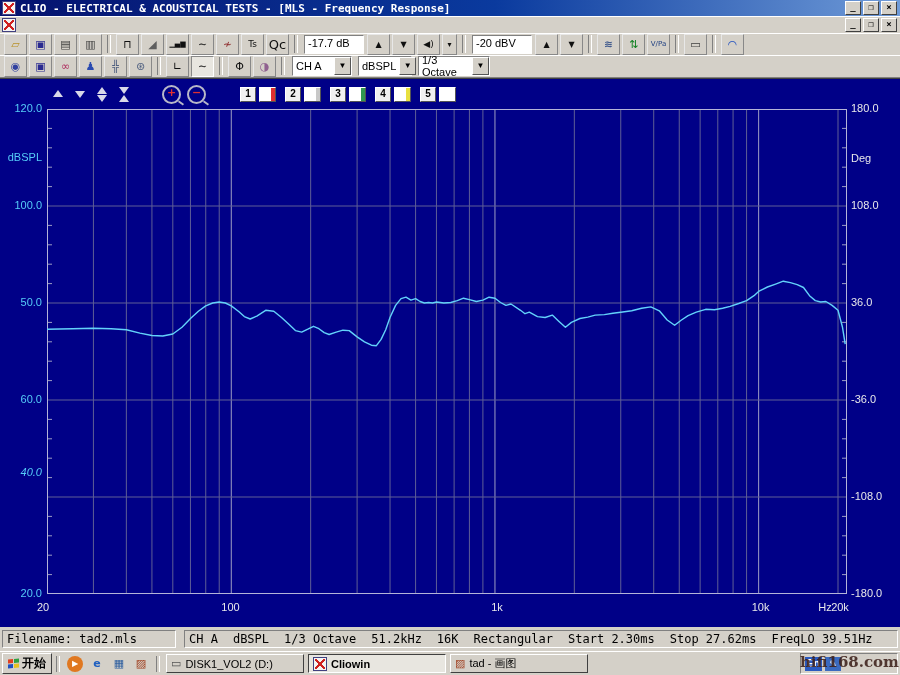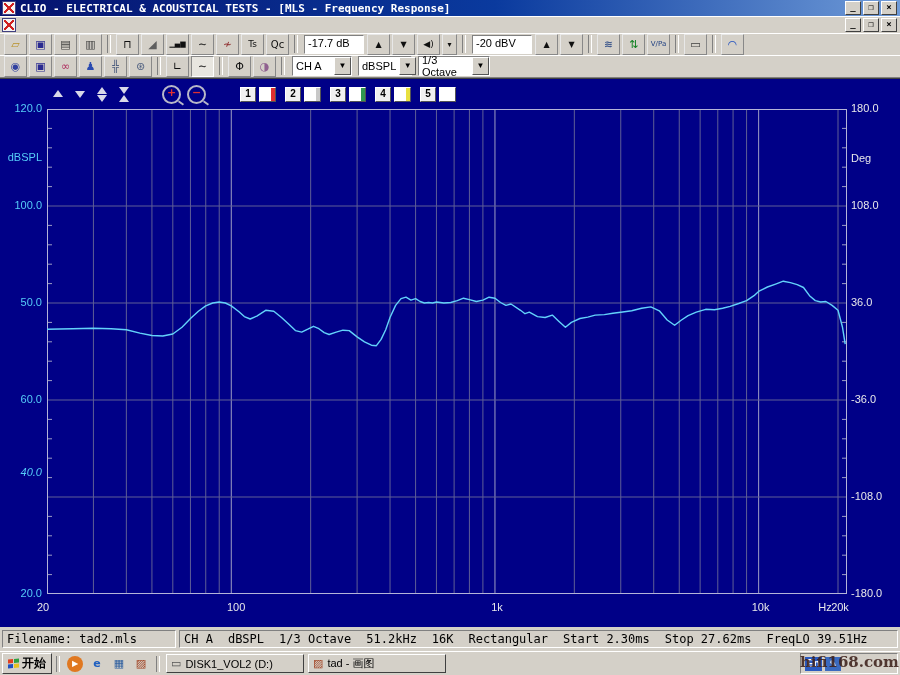--- a/index.html
+++ b/index.html
@@ -60,21 +60,21 @@
   .swatch{width:15px;height:13px;background:#fff;border:1px solid;border-color:#fff #555 #555 #fff;
     position:relative;flex:none;margin-right:6px;}
   .swatch i{position:absolute;top:0;right:0;width:4px;height:100%;display:block;}
   #plot{position:absolute;left:47px;top:30px;}
   .axlab{position:absolute;font:11px "Liberation Sans",sans-serif;white-space:nowrap;}
   .axl{color:#55ccf8;text-align:right;width:42px;left:0;}
   .axr{color:#e8e8ea;left:851px;}
   .axb{color:#e8e8ea;top:522px;}
   
   #statusbar{position:absolute;left:0;top:627px;width:900px;height:24px;background:#d4d0c8;
-    display:flex;align-items:center;gap:3px;padding:0 2px;box-sizing:border-box;
+    display:flex;align-items:center;gap:8px;padding:0 2px;box-sizing:border-box;
     font:12px "DejaVu Sans Mono",monospace;color:#000;}
   .spanel{height:18px;border:1px solid;border-color:#808080 #fff #fff #808080;
     display:flex;align-items:center;padding:0 4px;box-sizing:border-box;}
   #sp-file{width:174px;flex:none;}
   #sp-info{flex:1;gap:15px;}
   
   #taskbar{position:absolute;left:0;top:651px;width:900px;height:24px;background:#d4d0c8;
     border-top:1px solid #fff;display:flex;align-items:center;padding:0 2px;box-sizing:border-box;
     font:11px "Liberation Sans",sans-serif;}
   #startbtn{height:19px;background:#d4d0c8;border:1px solid;border-color:#fff #404040 #404040 #fff;
@@ -127,21 +127,21 @@
       <span class="tbtn" style="color: rgb(42, 42, 144);">▣</span>
       <span class="tbtn" style="color: rgb(64, 64, 63);">▤</span>
       <span class="tbtn" style="color: rgb(64, 64, 63);">▥</span>
       <span class="tsep"></span>
       <span class="tbtn" style="color: rgb(16, 16, 16);">⊓</span>
       <span class="tbtn" style="color: rgb(96, 96, 96);">◢</span>
       <span class="tbtn" style="color: rgb(16, 16, 16); font-size: 7px;">▁▄▆</span>
       <span class="tbtn" style="color: rgb(16, 16, 16);">∼</span>
       <span class="tbtn" style="color: rgb(144, 48, 48);">≁</span>
       <span class="tbtn" style="color: rgb(16, 16, 16); font-size: 9px;">Ts</span>
-      <span class="tbtn" style="color: rgb(16, 16, 16); font-size: 10px;">Qc</span>
+      <span class="tbtn" style="color: rgb(16, 16, 16); font-size: 13px;">Qc</span>
       <span class="tsep"></span>
       <span class="tfield">-17.7 dB</span>
       <span class="tbtn" style="color: rgb(16, 16, 16); font-size: 8px;">▲</span>
       <span class="tbtn" style="color: rgb(16, 16, 16); font-size: 8px;">▼</span>
       <span class="tbtn" style="color: rgb(16, 16, 16); font-size: 9px;">◀)</span>
       <span class="tbtn" style="color: rgb(16, 16, 16); font-size: 8px; width: 13px;">▾</span>
       <span class="tsep"></span>
       <span class="tfield">-20 dBV</span>
       <span class="tbtn" style="color: rgb(16, 16, 16); font-size: 8px;">▲</span>
       <span class="tbtn" style="color: rgb(16, 16, 16); font-size: 8px;">▼</span>
@@ -309,21 +309,21 @@
         <div class="axlab axl" style="top: 508px;">20.0</div>
         <div class="axlab axl" style="top: 72px;">dBSPL</div>
         <div class="axlab axr" style="left: 851px; top: 23px;">180.0</div>
         <div class="axlab axr" style="left: 851px; top: 120px;">108.0</div>
         <div class="axlab axr" style="left: 851px; top: 217px;">36.0</div>
         <div class="axlab axr" style="left: 851px; top: 314px;">-36.0</div>
         <div class="axlab axr" style="left: 851px; top: 411px;">-108.0</div>
         <div class="axlab axr" style="left: 851px; top: 508px;">-180.0</div>
         <div class="axlab axr" style="left: 851px; top: 73px;">Deg</div>
         <div class="axlab axb" style="left: 37px; top: 522px; width: 24px; text-align: left;">20</div>
-        <div class="axlab axb" style="left: 221.295px; top: 522px; width: 24px; text-align: right;">100</div>
+        <div class="axlab axb" style="left: 221.295px; top: 522px; width: 24px; text-align: left;">100</div>
         <div class="axlab axb" style="left: 484.962px; top: 522px; width: 24px; text-align: center;">1k</div>
         <div class="axlab axb" style="left: 748.628px; top: 522px; width: 24px; text-align: center;">10k</div>
         <div class="axlab axb" style="left: 828px; top: 522px; width: 24px; text-align: center;">20k</div>
         <div class="axlab axb" style="left: 815px; top: 522px; width: 20px; text-align: center;">Hz</div>
       </div>
   </div>
 
   <div id="statusbar">
     <span class="spanel" id="sp-file">Filename: tad2.mls</span>
     <span class="spanel" id="sp-info">
@@ -355,20 +355,24 @@
         <span class="qlicon" style="color: rgb(32, 96, 192);">e</span>
         <span class="qlicon" style="color: rgb(48, 96, 160);">▦</span>
         <span class="qlicon" style="color: rgb(160, 64, 32);">▨</span>
       </span>
     <span class="tkSep"></span>
     <span id="taskbtns" style="display:flex;align-items:center">
         <span class="taskbtn">
           <span style="color: rgb(85, 85, 85);">▭</span>
           <span>DISK1_VOL2 (D:)</span>
         </span>
+        <span class="taskbtn active">
+          <span class="clio-ico" style="margin: 0px;"></span>
+          <span>Cliowin</span>
+        </span>
         <span class="taskbtn">
           <span style="color: rgb(160, 64, 32);">▨</span>
           <span>tad - 画图</span>
         </span>
       </span>
     <span id="tray">
       <span class="lang">En</span>
       <span class="trayico">✎</span>
     </span>
   </div>

